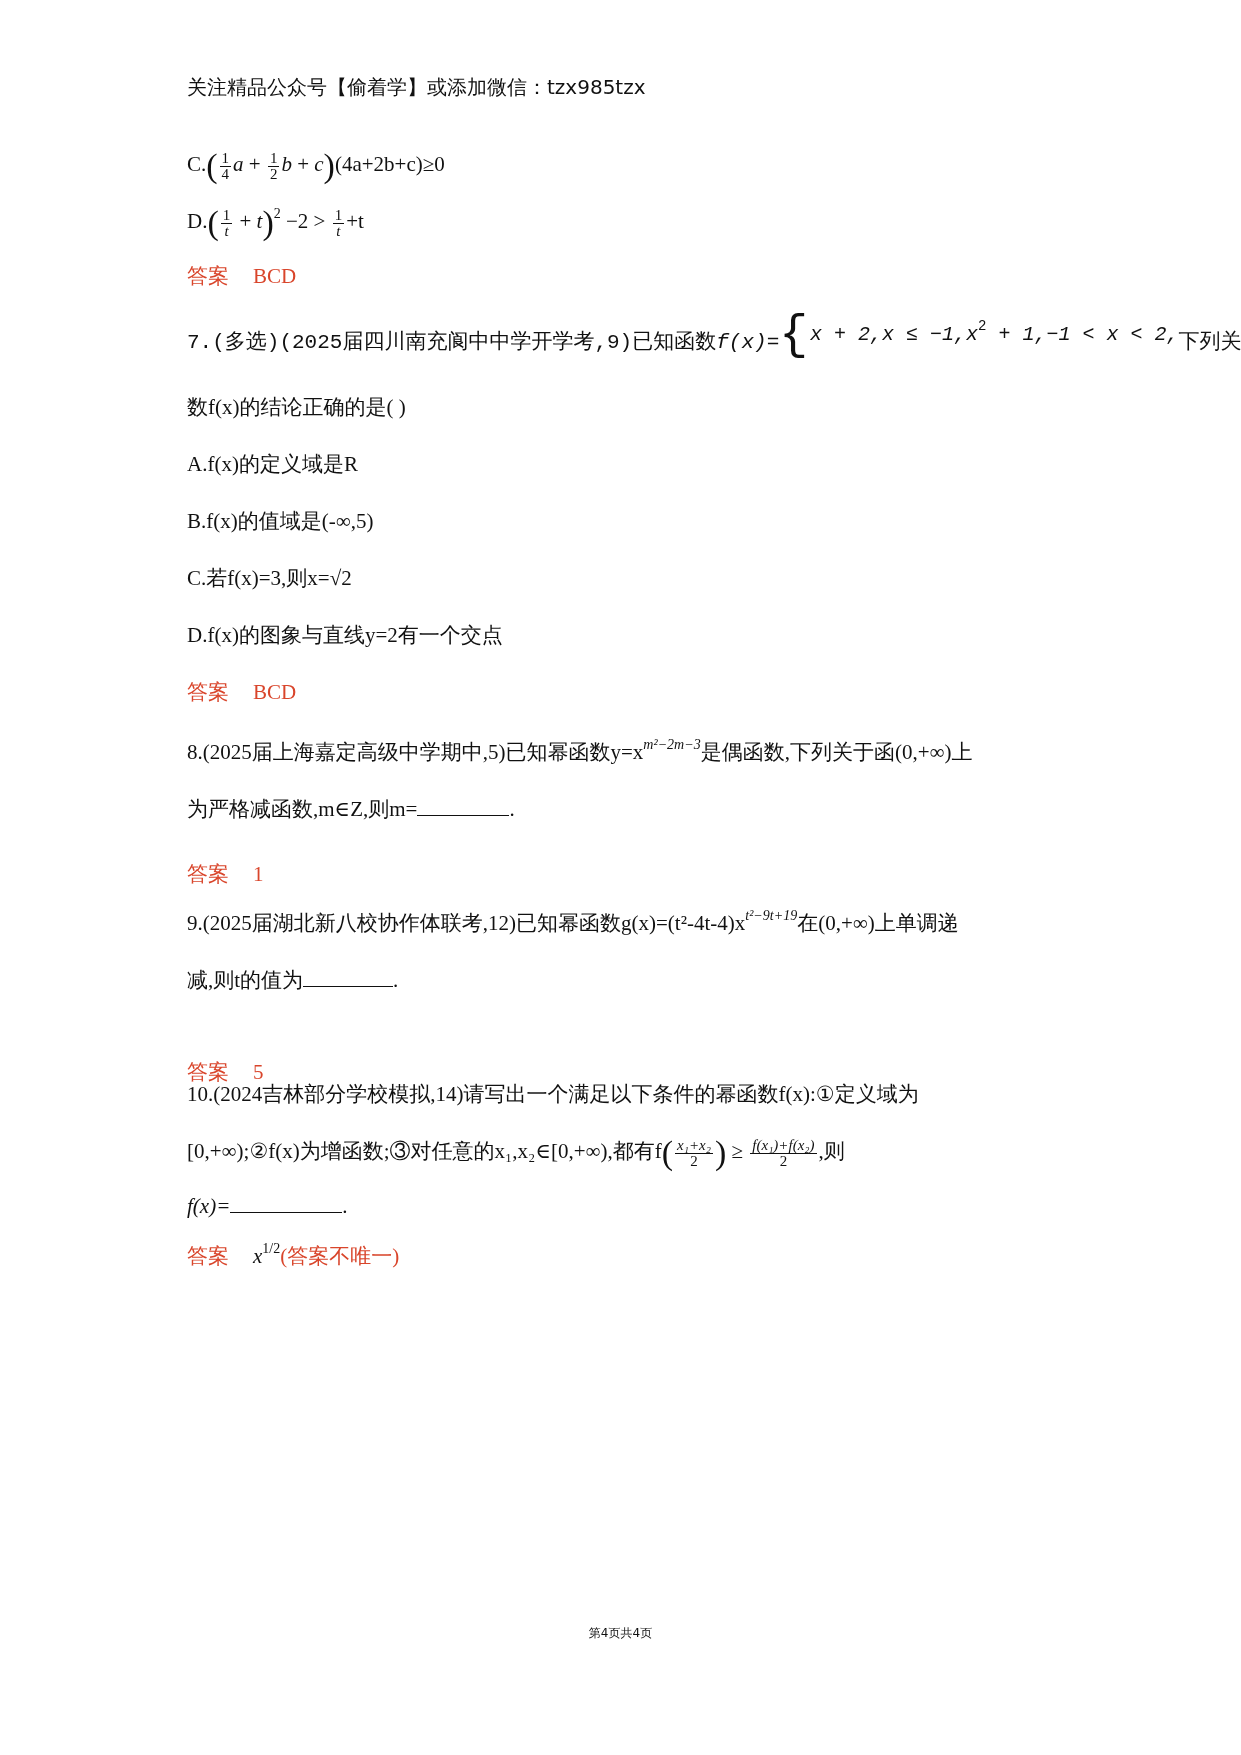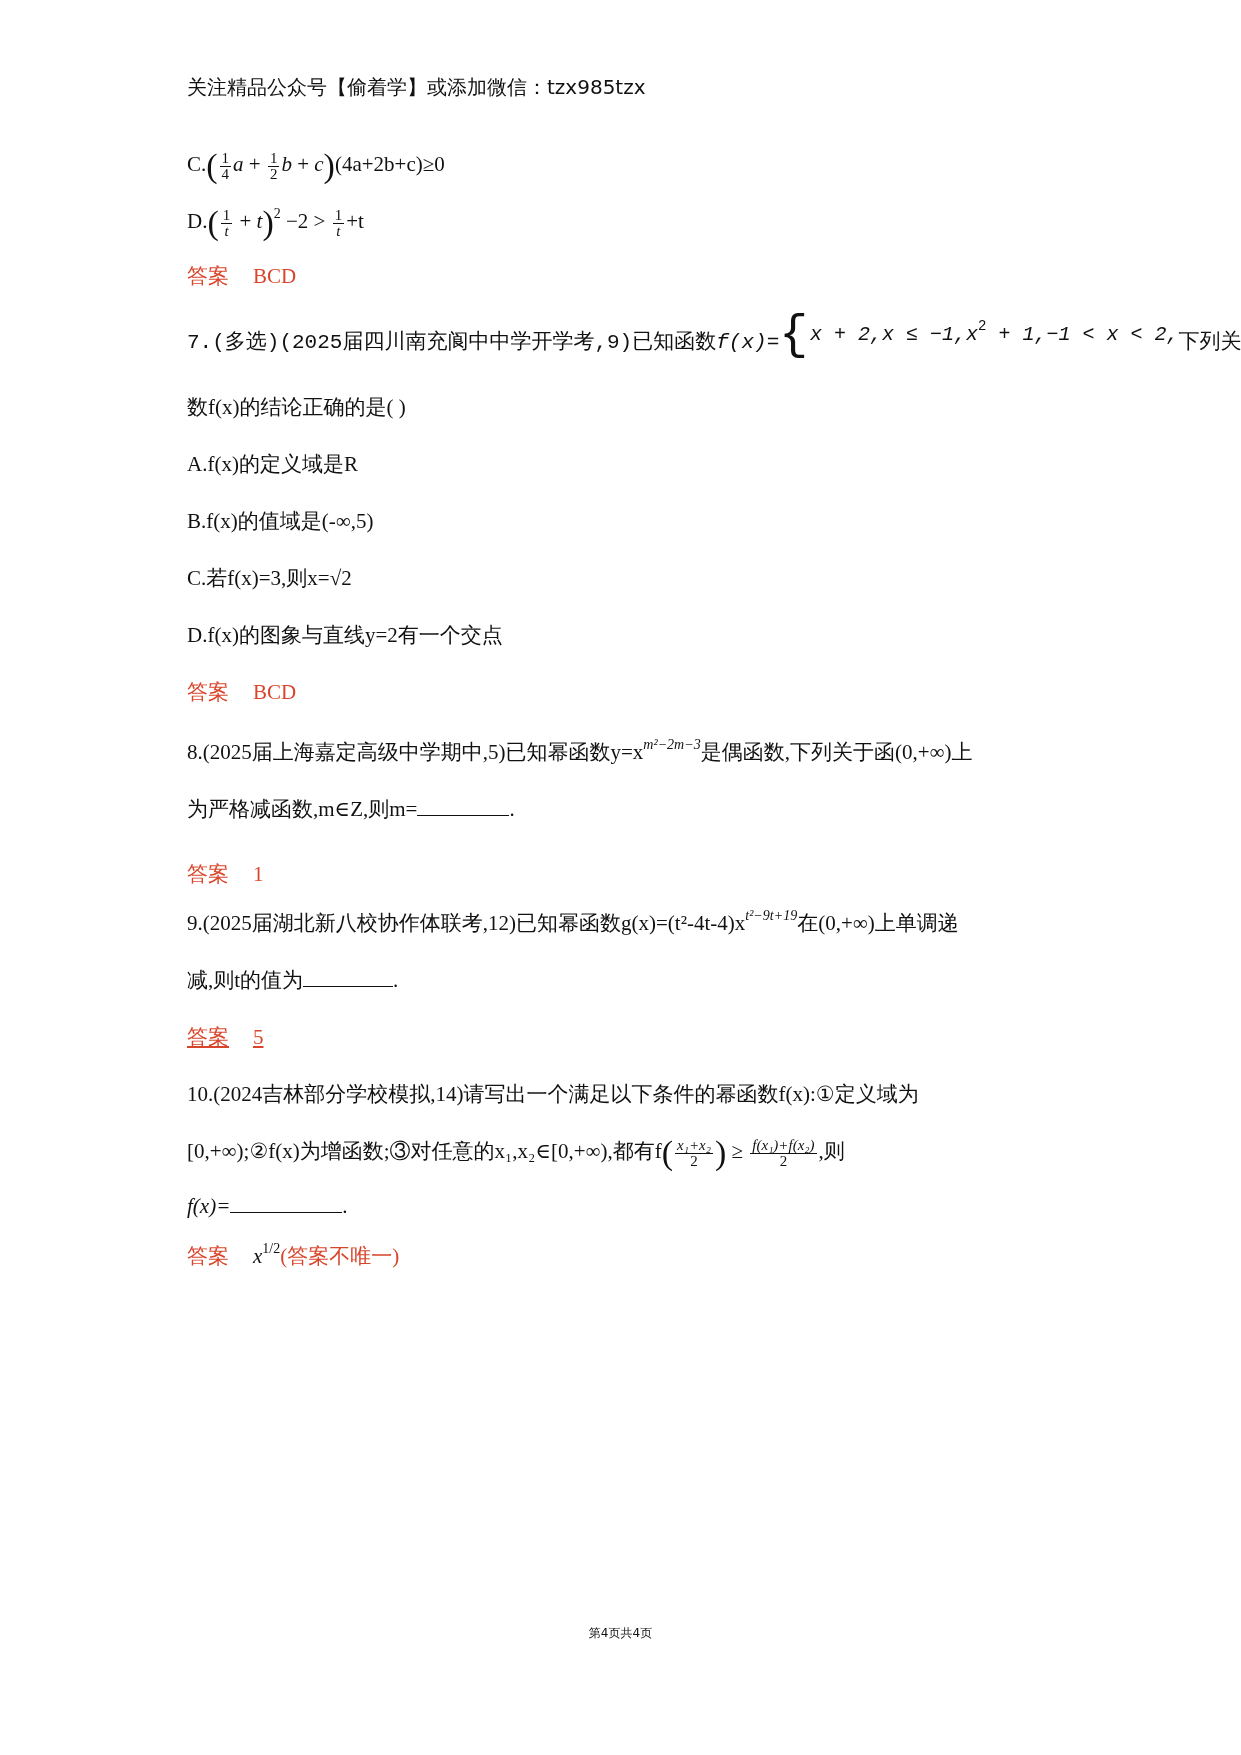--- a/index.html
+++ b/index.html
@@ -78,21 +78,21 @@
 <div class="line ans" style="top:852px;margin-top:8px;">
   <span class="lbl">答案</span><span>1</span>
 </div>
 
 <div class="line" style="top:909px;">
   <span>9.(2025届湖北新八校协作体联考,12)已知幂函数g(x)=(t²-4t-4)x</span><sup class="it">t²−9t+19</sup><span>在(0,+∞)上单调递</span>
 </div>
 <div class="line" style="top:966px;">
   <span>减,则t的值为</span><span class="blank" style="width:90px;"></span><span>.</span>
 </div>
-<div class="line ans" style="top:1023px;text-decoration:underline;">
+<div class="line ans" style="top:1058px;">
   <span class="lbl">答案</span><span>5</span>
 </div>
 
 <div class="line" style="top:1080px;">10.(2024吉林部分学校模拟,14)请写出一个满足以下条件的幂函数f(x):①定义域为</div>
 <div class="line" style="top:1137px;">
   <span>[0,+∞);②f(x)为增函数;③对任意的x₁,x₂∈[0,+∞),都有f</span><span class="big">(</span><span class="frac">
       <span class="num it">x₁+x₂</span>
       <span class="den">2</span>
     </span><span class="big">)</span> <span>≥</span> <span class="frac">
       <span class="num it">f(x₁)+f(x₂)</span>

